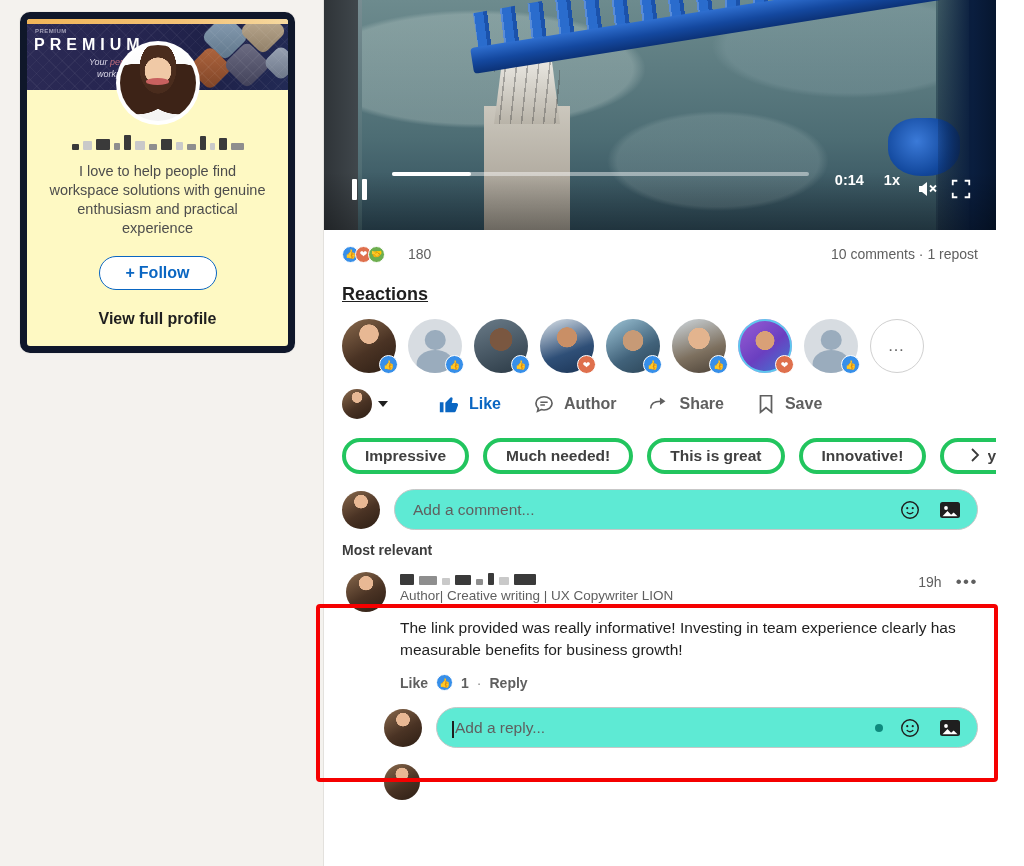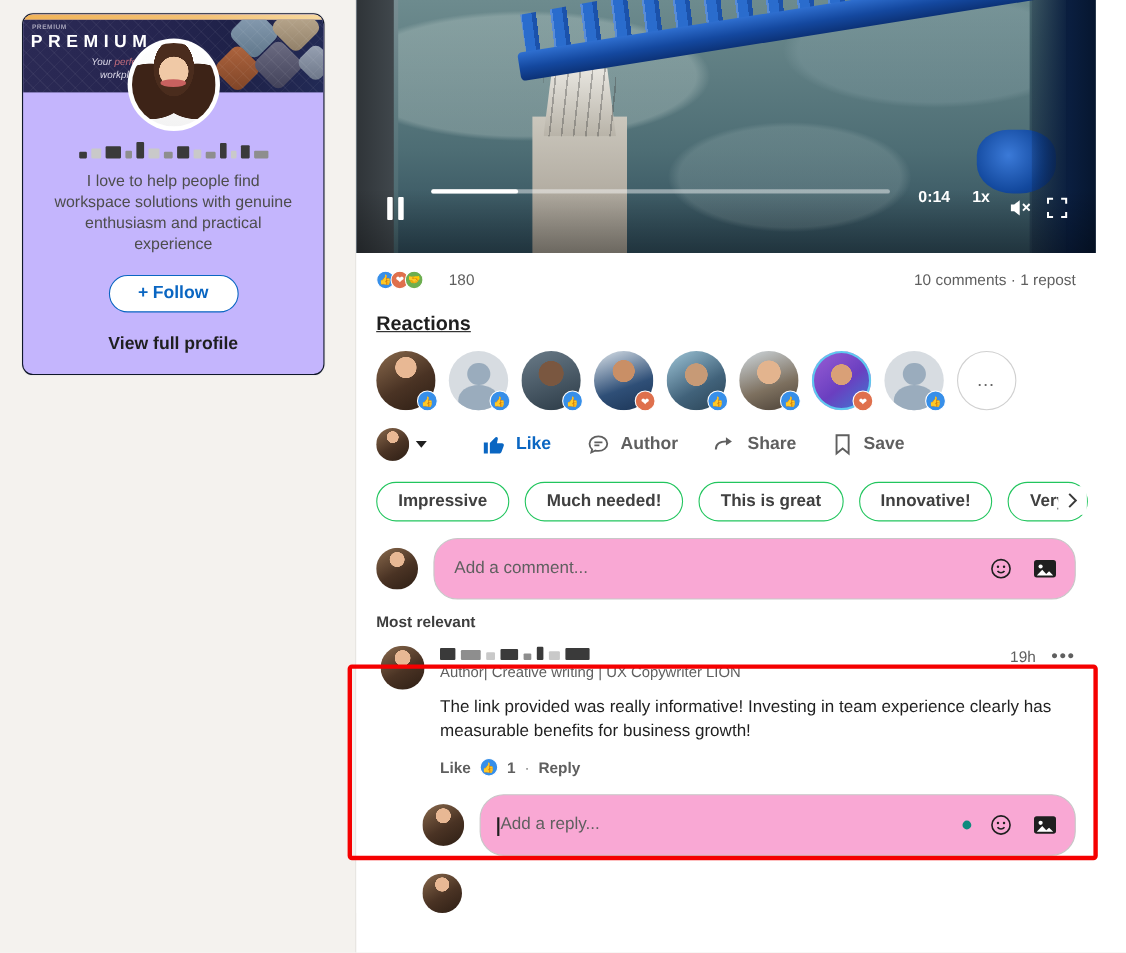--- a/index.html
+++ b/index.html
@@ -14,23 +14,23 @@
   
   .left-rail {
     width: 324px; height: 866px;
     background: #f4f2ee;
     border-right: 1px solid #e3e1dd;
     padding: 8px 20px 0 20px;
     position: relative;
   }
   .profile-card {
     width: 275px;
-    background: #c4b5fd;
+    background: #fef9c3;
     border-radius: 10px;
-    border: 1px solid #0f172a;
+    border: 7px solid #0f172a;
     overflow: hidden;
     box-shadow: 0 0 0 1px rgba(0,0,0,0.03);
     position: relative;
     margin-top: 4px;
   }
   .card-top-accent {
     height: 5px;
     background: linear-gradient(90deg,#f0b458,#f3c276 60%,#f6d9a0);
   }
   .banner {
@@ -264,35 +264,35 @@
   .mini-av{ width:30px;height:30px;border-radius:50%; overflow:hidden; }
   .caret{ width:0;height:0;border-left:5px solid transparent;border-right:5px solid transparent;border-top:6px solid #1f1f1f; }
   .act{
     display:flex; align-items:center; gap:9px; padding:6px 16px;
     font-size:16px; font-weight:600; color:#5f5f5f; cursor:pointer; border-radius:4px;
   }
   .act.active{ color:#0a66c2; }
 
   .chips{ display:flex; gap:14px; padding:6px 18px 4px; position:relative; overflow:hidden; height:48px; align-items:center; }
   .chip{
-    border:1px solid #22c55e; border-radius:18px; height:36px;
+    border:4px solid #22c55e; border-radius:18px; height:36px;
     display:flex; align-items:center; padding:2px 19px;
     font-size:15.5px; font-weight:600; color:#404040; white-space:nowrap; cursor:pointer; background:#fff;
   }
   .chip-scroll{
     position:absolute; right:8px; top:50%; transform:translateY(-50%);
     width:26px; height:26px; display:flex; align-items:center; justify-content:center;
     color:#3a3a3a; font-size:20px; cursor:pointer; background:#fff;
   }
 
   .comment-compose{ display:flex; align-items:center; gap:14px; padding:10px 18px 8px; }
   .compose-av{ width:38px;height:38px;border-radius:50%; overflow:hidden; flex:none; }
   .compose-box{
-    flex:1; height:56px; border:1px solid #c7c7c7; border-radius:22px;
-    display:flex; align-items:center; padding:0 14px 0 18px; gap:14px; background:#f9a8d4;
+    flex:1; height:41px; border:1px solid #c7c7c7; border-radius:22px;
+    display:flex; align-items:center; padding:0 14px 0 18px; gap:14px; background:#5eead4;
   }
   .compose-ph{ flex:1; font-size:15.5px; color:#5f5f5f; }
   .compose-ph.cursor{ position:relative; }
   .compose-ph.cursor::before{
     content:""; position:absolute; left:-3px; top:2px; width:1.5px; height:17px; background:#1f1f1f;
   }
   .ci{ width:26px;height:26px; cursor:pointer; display:flex; align-items:center; justify-content:center; }
   .teal-dot{ width:8px;height:8px;border-radius:50%; background:#0e8a7d; flex:none; }
 
   .sort-label{ padding:4px 18px 0; font-size:14px; font-weight:600; color:#3d3d3d; cursor:pointer; }

